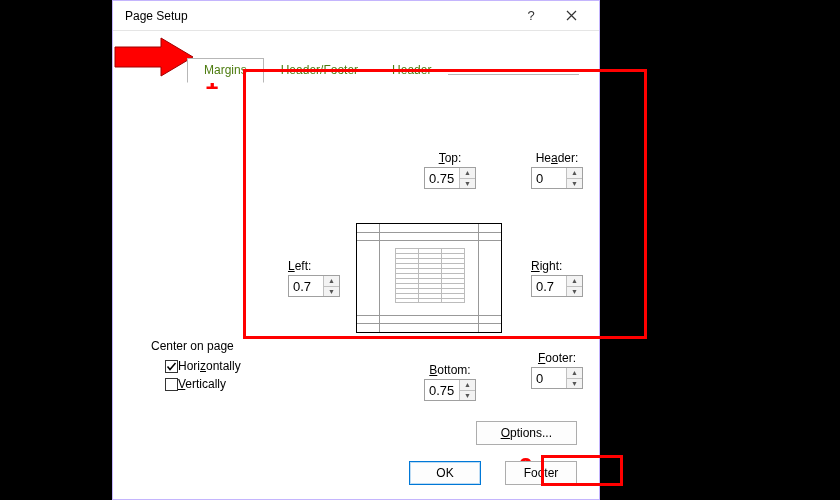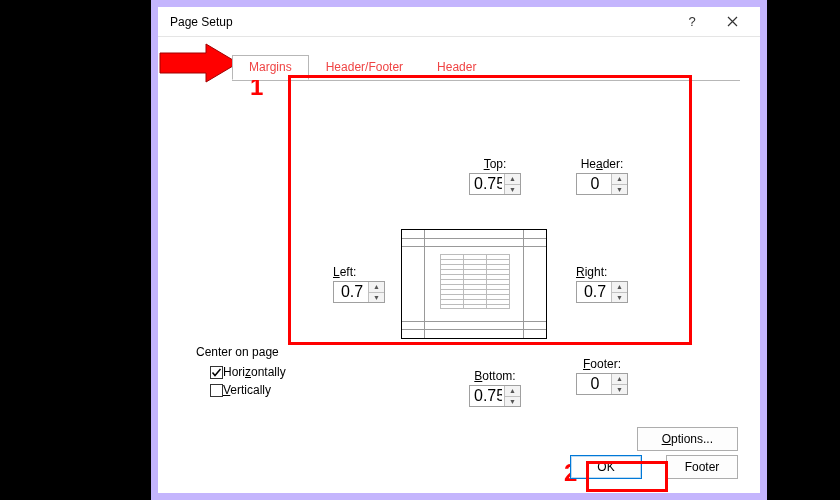--- a/index.html
+++ b/index.html
@@ -8,24 +8,23 @@
     width: 840px; height: 500px;
     background: #000;
     font-family: "Segoe UI", Tahoma, sans-serif;
     font-size: 12px;
     color: #000;
     overflow: hidden;
   }
   .dialog {
     position: absolute;
     left: 112px; top: 0;
-    width: 616px; height: 500px;
-    background: #fff;
-    border: 7px solid #c4b5fd;
-    margin-left: 39px;
+    width: 488px; height: 500px;
+    background: #fff;
+    border: 1px solid #c4b5fd;
   }
   .titlebar {
     height: 30px;
     display: flex;
     align-items: center;
     padding: 0 8px 0 12px;
     border-bottom: 1px solid #e5e5e5;
   }
   .titlebar .title {
     flex: 1;
@@ -41,22 +40,22 @@
     display: flex;
     align-items: flex-end;
     gap: 0;
     margin: 18px 0 0 74px;
     font-size: 12px;
   }
   .tab {
     padding: 4px 16px 5px 16px;
     border: 1px solid transparent;
     position: relative;
-    top: 0;
-    color: #ef4444;
+    top: 9px;
+    color: #4d7c0f;
     background: #fff;
   }
   .tab.active {
     border: 1px solid #b7b7b7;
     border-bottom: 1px solid #fff;
     background: #fff;
     z-index: 2;
   }
   .tab-underline {
     border-bottom: 1px solid #b7b7b7;
@@ -114,22 +113,22 @@
   .spinner {
     display: inline-flex;
     border: 1px solid #a0a0a0;
     background: #fff;
     height: 22px;
   }
   .spinner input {
     width: 34px;
     border: none;
     padding: 0 2px 0 4px;
-    font-size: 16px;
-    text-align: center;
+    font-size: 13px;
+    text-align: left;
     background: #fff;
   }
   .spin-btns {
     display: flex; flex-direction: column;
     border-left: 1px solid #c0c0c0;
     width: 16px;
   }
   .spin-btns div {
     flex: 1;
     display: flex; align-items: center; justify-content: center;

